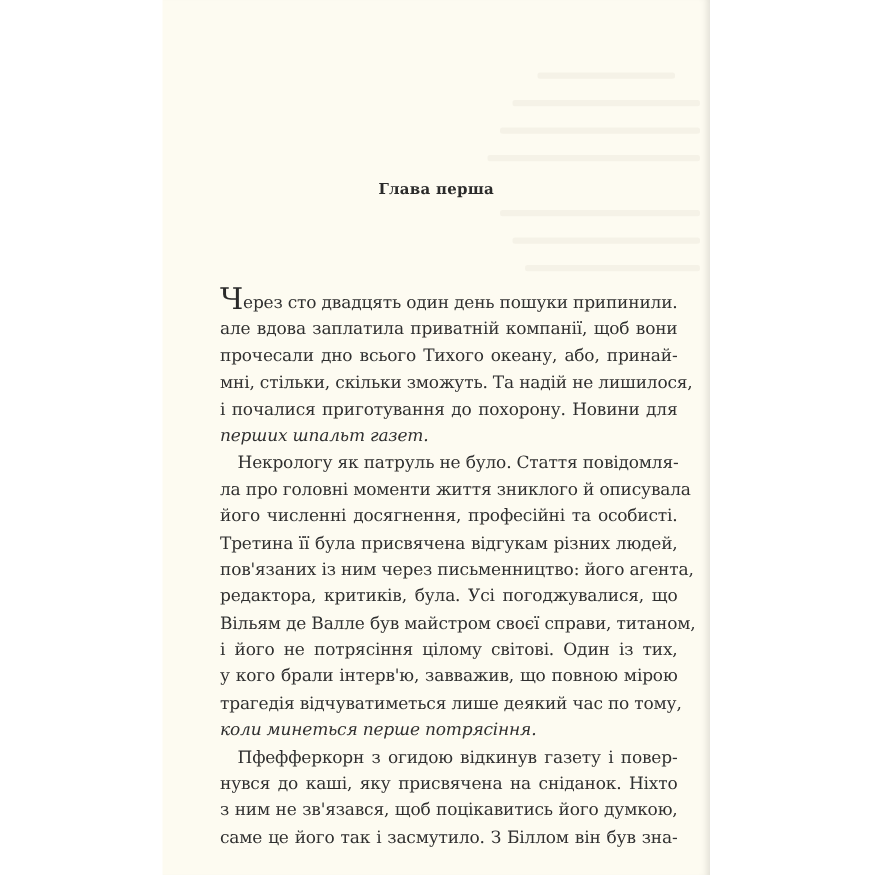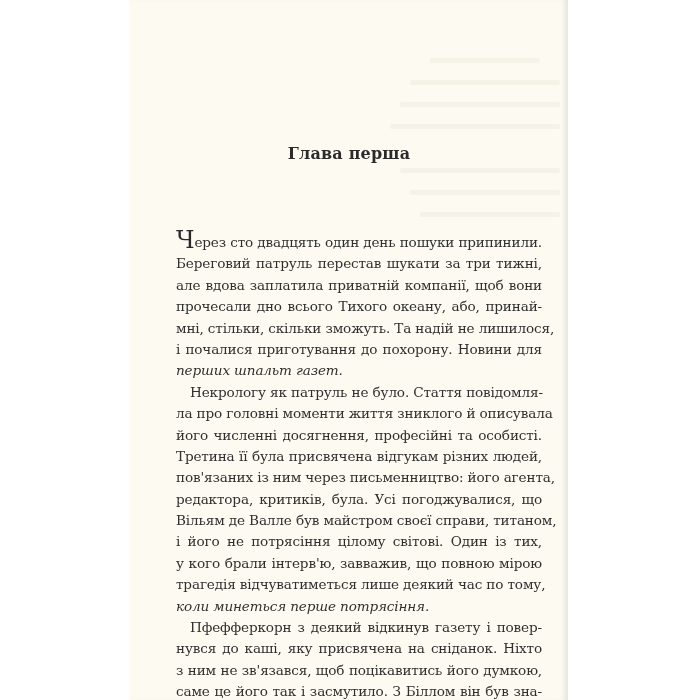--- a/index.html
+++ b/index.html
@@ -16,21 +16,21 @@
   .bleed {
     position: absolute; left: 0; right: 0; top: 0; bottom: 0;
     pointer-events: none;
   }
   .bleed .ghost {
     position: absolute; height: 5px; background: rgba(120,110,90,0.06); border-radius: 2px;
   }
   .chapter-title {
     position: absolute; left: 0; width: 438px; top: 144px;
     text-align: center; font-family: "DejaVu Serif", serif;
-    font-weight: bold; font-size: 16px; color: #2b2b2b; letter-spacing: 0.2px;
+    font-weight: bold; font-size: 12px; color: #2b2b2b; letter-spacing: 0.2px;
   }
   .body-text {
     position: absolute; left: 46px; top: 232px; width: 366px;
     font-family: "DejaVu Serif", serif; font-size: 13.6px; line-height: 21.4px;
     color: #2f2f2f; text-align: justify; letter-spacing: -0.15px;
   }
   .body-text .line {
     display: block; text-align: justify; text-align-last: justify;
     white-space: nowrap; height: 21.4px;
   }
@@ -52,41 +52,40 @@
     <div class="ghost" style="left:270px;top:168px;width:160px;"></div>
     <div class="ghost" style="left:280px;top:190px;width:150px;"></div>
     <div class="ghost" style="left:290px;top:212px;width:140px;"></div>
   </div>
 
   <div class="chapter-title">Глава перша</div>
 
   <div class="body-text">
     <div>
       <span class="line"><span class="dropcap">Ч</span><span>ерез сто двадцять один день пошуки припинили.</span></span>
-      <span class="line">Береговий патруль перестав шукати за три тижні,</span>
       <span class="line">але вдова заплатила приватній компанії, щоб вони</span>
       <span class="line">прочесали дно всього Тихого океану, або, принай-</span>
       <span class="line">мні, стільки, скільки зможуть. Та надій не лишилося,</span>
       <span class="line">і почалися приготування до похорону. Новини для</span>
       <span class="line last">перших шпальт газет.</span>
     </div>
     <div>
       <span class="line indent">Некрологу як патруль не було. Стаття повідомля-</span>
       <span class="line">ла про головні моменти життя зниклого й описувала</span>
       <span class="line">його численні досягнення, професійні та особисті.</span>
       <span class="line">Третина її була присвячена відгукам різних людей,</span>
       <span class="line">пов'язаних із ним через письменництво: його агента,</span>
       <span class="line">редактора, критиків, була. Усі погоджувалися, що</span>
       <span class="line">Вільям де Валле був майстром своєї справи, титаном,</span>
       <span class="line">і його не потрясіння цілому світові. Один із тих,</span>
       <span class="line">у кого брали інтерв'ю, завважив, що повною мірою</span>
       <span class="line">трагедія відчуватиметься лише деякий час по тому,</span>
       <span class="line last">коли минеться перше потрясіння.</span>
     </div>
     <div>
-      <span class="line indent">Пфефферкорн з деякий відкинув газету і повер-</span>
+      <span class="line indent">Пфефферкорн з огидою відкинув газету і повер-</span>
       <span class="line">нувся до каші, яку присвячена на сніданок. Ніхто</span>
       <span class="line">з ним не зв'язався, щоб поцікавитись його думкою,</span>
       <span class="line">саме це його так і засмутило. З Біллом він був зна-</span>
 
     </div>
   </div>
 </div>
 
 </body></html>

